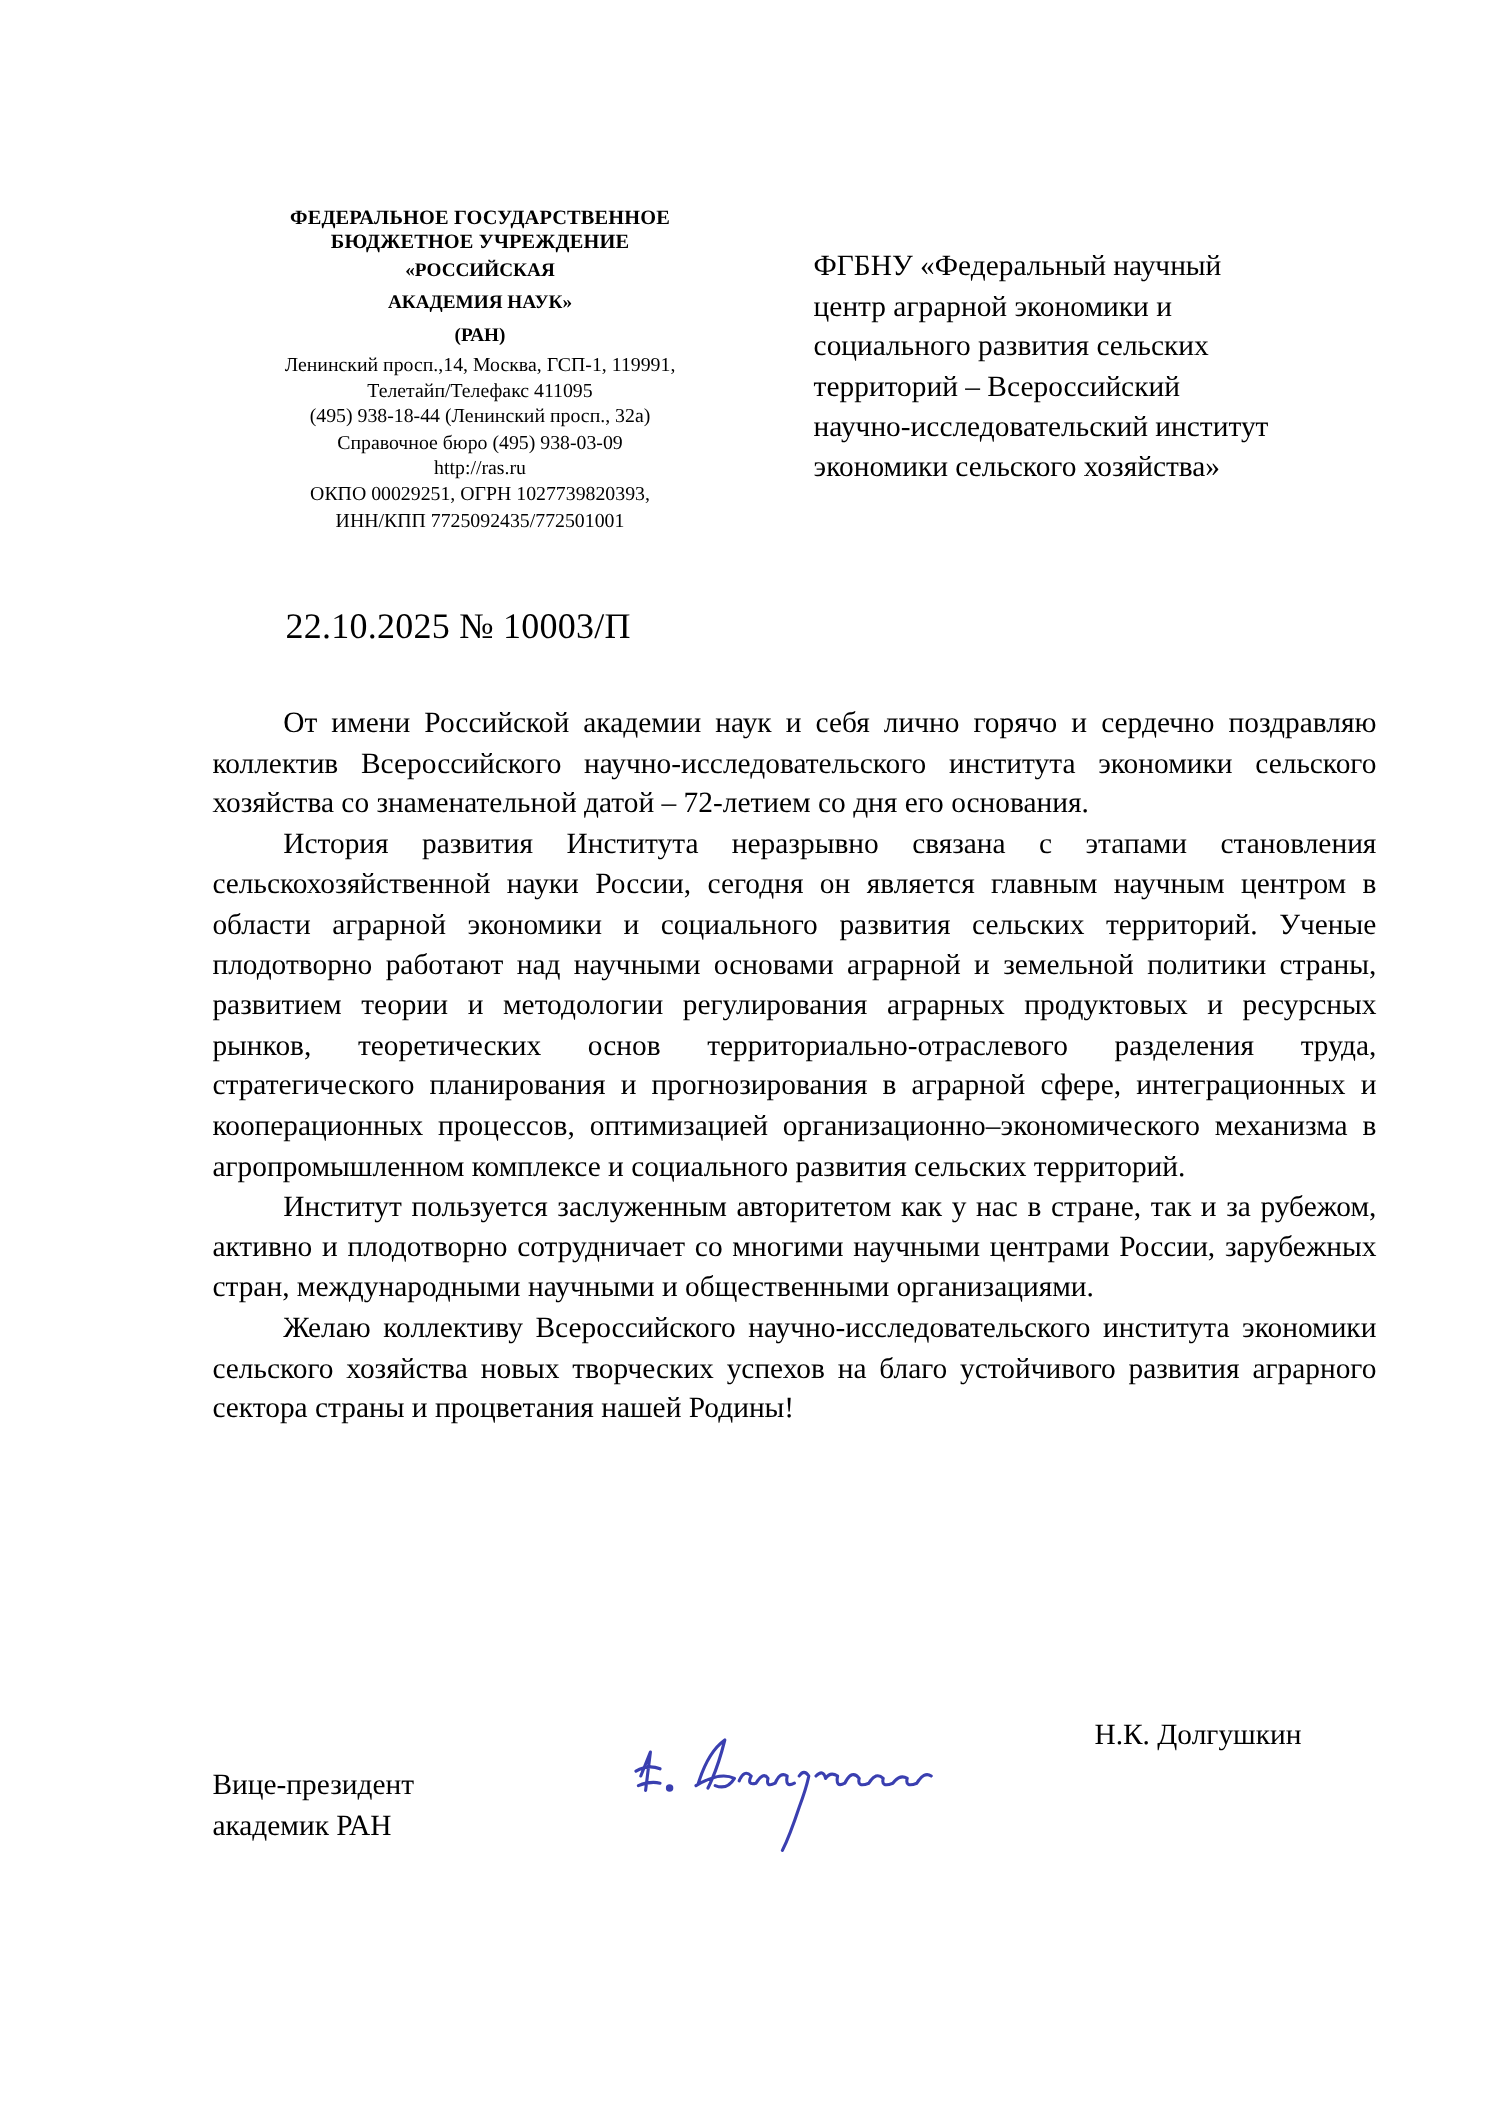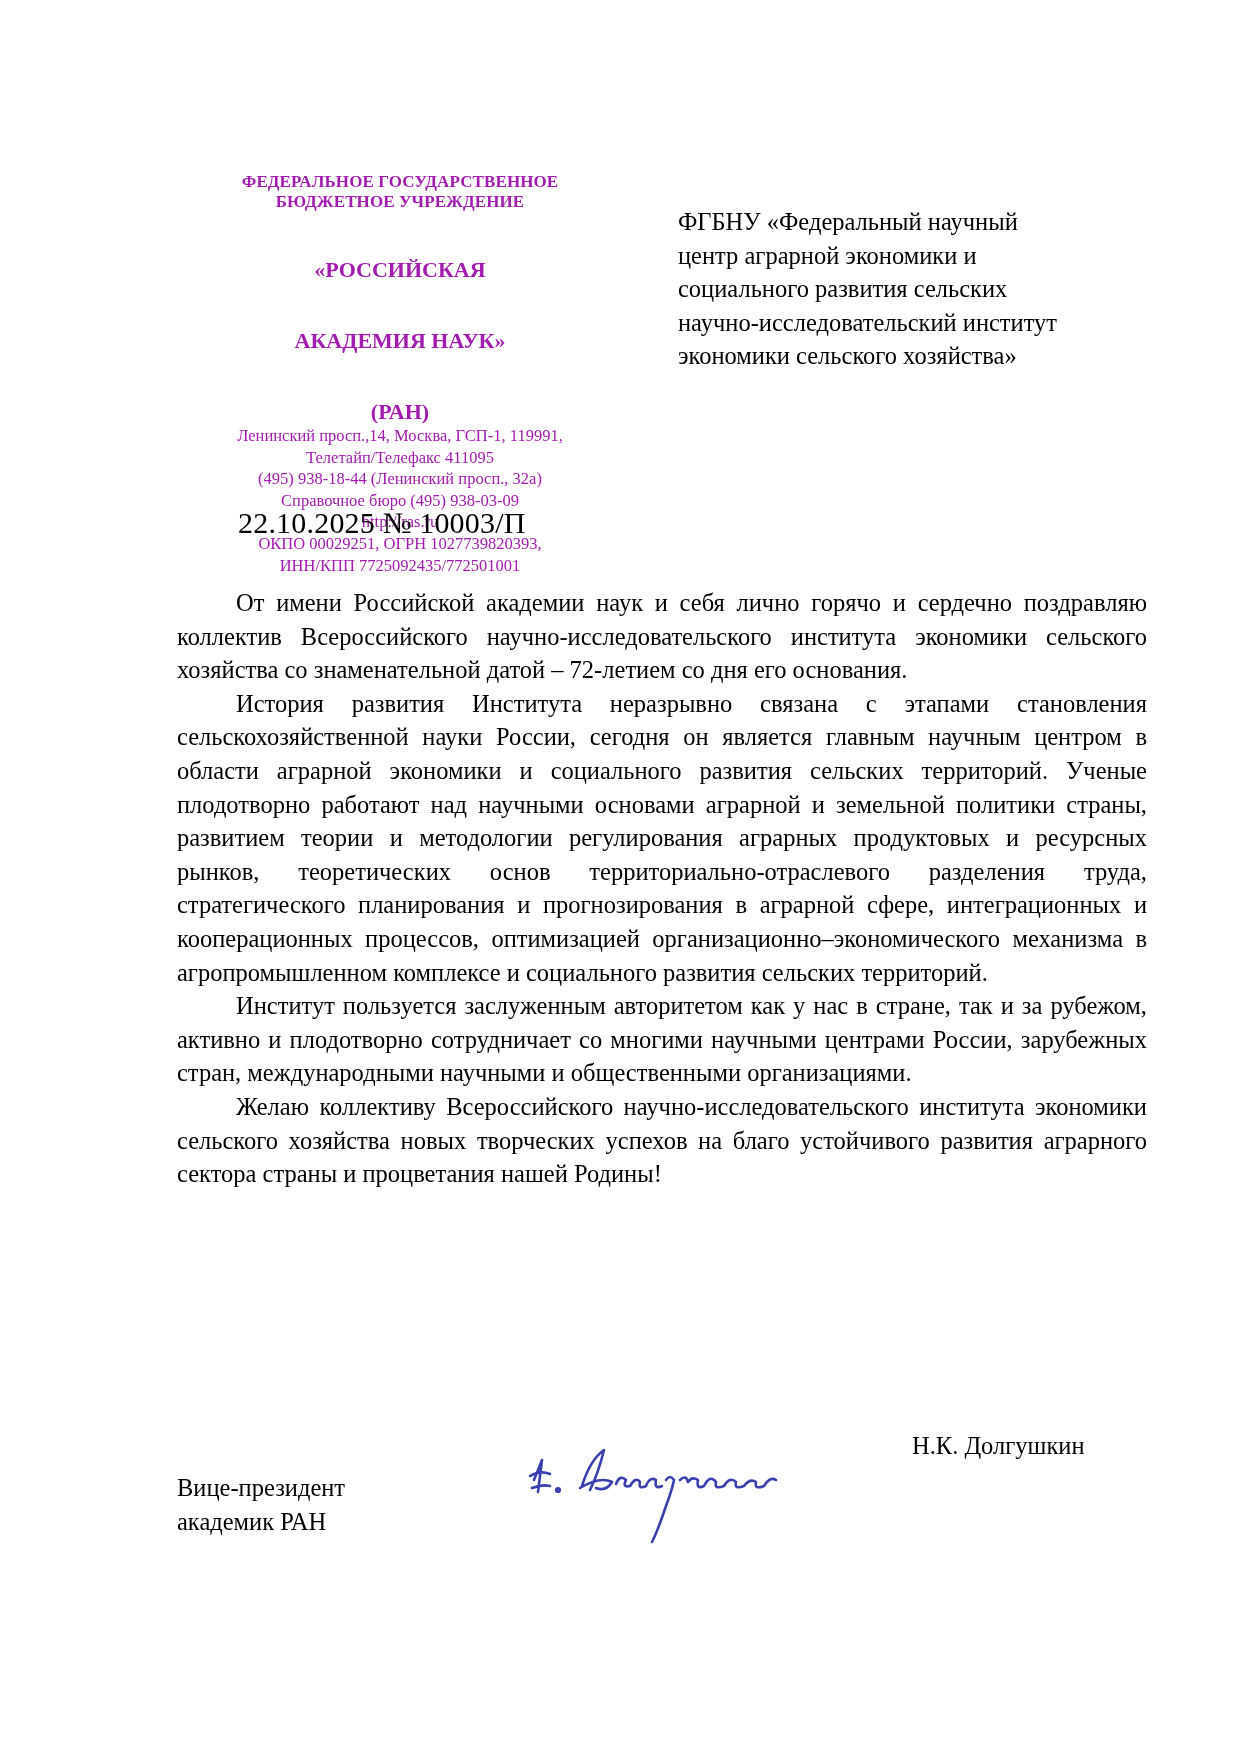--- a/index.html
+++ b/index.html
@@ -1,20 +1,20 @@
 <!DOCTYPE html>
 <html><head>
 <meta charset="utf-8">
 <style>
   html, body { margin: 0; padding: 0; background: #ffffff; }
   body { width: 1241px; height: 1755px; position: relative; overflow: hidden;
          font-family: "Liberation Serif", "DejaVu Serif", serif; color: #000; }
-  .letterhead { position: absolute; left: 180px; top: 172px; width: 440px; text-align: center; color: #a21caf; }
+  .letterhead { position: absolute; left: 180px; top: 172px; width: 440px; text-align: center; color: #000000; }
   .lh-org1 { font-weight: bold; font-size: 17px; line-height: 20px; letter-spacing: 0.1px; }
-  .lh-org2 { font-weight: bold; font-size: 22px; line-height: 27px; margin-top: 44px; }
+  .lh-org2 { font-weight: bold; font-size: 16px; line-height: 27px; }
   .lh-addr { font-size: 16.5px; line-height: 21.6px; }
   .outnum { position: absolute; left: 238px; top: 506px; font-size: 30px; letter-spacing: 0.2px; }
   .recipient { position: absolute; left: 678px; top: 205px; width: 480px; font-size: 24.5px; line-height: 33.5px; }
   .body { position: absolute; left: 177px; top: 586px; width: 970px; font-size: 24.5px; line-height: 33.6px;
           text-align: justify; transform: scaleX(1); }
   .body p { margin: 0; text-indent: 59px; }
   .sig { position: absolute; left: 177px; top: 1431px; font-size: 24.5px; line-height: 33.5px; margin-top: 40px; }
   .sig-name { position: absolute; left: 912px; top: 1432px; font-size: 24.5px; }
   .signature { position: absolute; left: 520px; top: 1430px; width: 300px; height: 120px; }
 </style>
@@ -35,20 +35,21 @@
   <div class="lh-addr">ОКПО 00029251, ОГРН 1027739820393,</div>
   <div class="lh-addr">ИНН/КПП 7725092435/772501001</div>
 </div>
 
 <div class="outnum">22.10.2025  № 10003/П</div>
 
 <div class="recipient">
   <div>ФГБНУ «Федеральный научный</div>
   <div>центр аграрной экономики и</div>
   <div>социального развития сельских</div>
+  <div>территорий – Всероссийский</div>
   <div>научно-исследовательский институт</div>
   <div>экономики сельского хозяйства»</div>
 </div>
 
 <div class="body">
   <p>От имени Российской академии наук и себя лично горячо и сердечно поздравляю коллектив Всероссийского научно-исследовательского института экономики сельского хозяйства со знаменательной датой – 72-летием со дня его основания.</p>
   <p>История развития Института неразрывно связана с этапами становления сельскохозяйственной науки России, сегодня он  является главным научным центром в области аграрной экономики и социального развития сельских территорий. Ученые плодотворно работают над научными основами аграрной и земельной политики страны, развитием теории и методологии регулирования аграрных продуктовых и ресурсных рынков, теоретических основ территориально-отраслевого разделения труда, стратегического планирования и прогнозирования в аграрной сфере, интеграционных и кооперационных процессов, оптимизацией организационно–экономического механизма в агропромышленном комплексе и социального развития сельских территорий.</p>
   <p>Институт пользуется заслуженным авторитетом как у нас в стране, так и за рубежом, активно и плодотворно сотрудничает со многими научными центрами  России, зарубежных стран, международными научными и общественными организациями.</p>
   <p>Желаю коллективу Всероссийского научно-исследовательского института экономики сельского хозяйства новых творческих успехов на благо устойчивого развития аграрного сектора страны и процветания нашей Родины!</p>
 </div>

